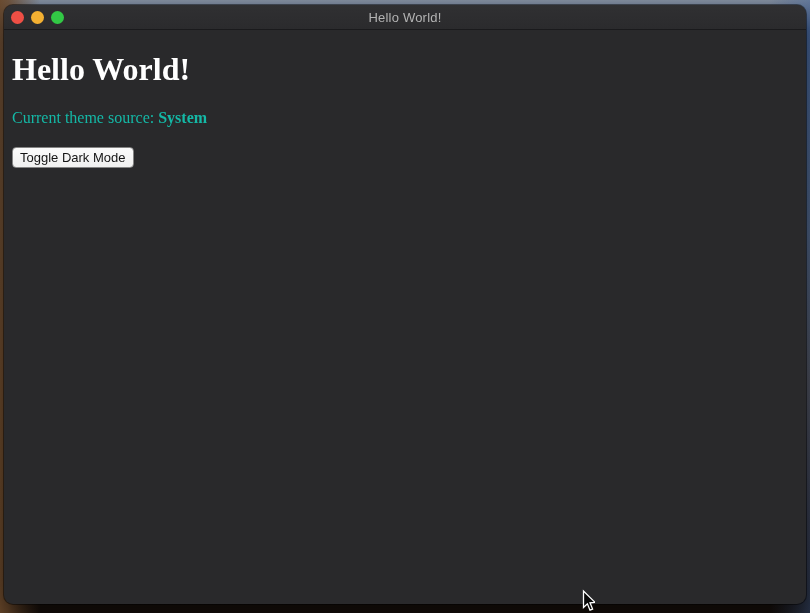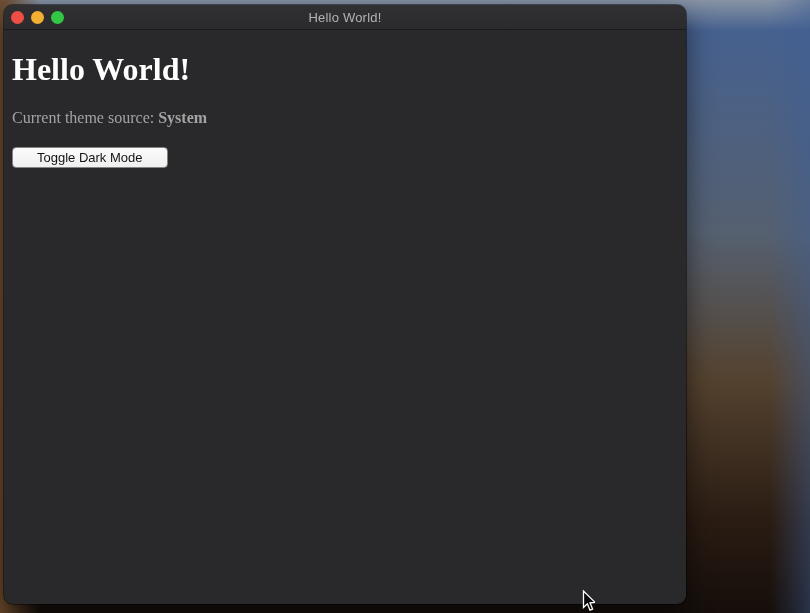--- a/index.html
+++ b/index.html
@@ -17,21 +17,21 @@
         rgba(62, 94, 148, 0.45) 100%),
       linear-gradient(to bottom,
         #8894a5 0%, #46618f 5%, #556070 38%,
         #54422f 62%, #2a1c13 85%, #150e0a 100%);
   }
 
   
   .window {
     position: absolute;
     left: 4px; top: 5px;
-    width: 682px; height: 599px;
+    width: 802px; height: 599px;
     border-radius: 9px;
     background: #29292b;
     box-shadow: 0 0 0 1px rgba(0,0,0,0.45), 0 10px 28px rgba(0,0,0,0.55);
     overflow: hidden;
   }
 
   .titlebar {
     position: relative;
     height: 25px;
     background: linear-gradient(to bottom, #303032, #2b2b2d);
@@ -71,34 +71,34 @@
     font-weight: bold;
     line-height: 37px;
     margin: 21px 0;
     color: #ffffff;
   }
   .theme-line {
     font-family: "Liberation Serif", serif;
     font-size: 16px;
     line-height: 18px;
     margin: 16px 0 20px 0;
-    color: #a3a3a3;
+    color: #14b8a6;
   }
   .theme-line strong { font-weight: bold; }
 
   .button-row { display: flex; gap: 7px; }
   .ui-button {
     font-family: "Liberation Sans", sans-serif;
     font-size: 13px;
     line-height: 15px;
     color: #141414;
     background: linear-gradient(to bottom, #fbfbfb, #f0f0f0);
     border: 1px solid #848484;
     border-radius: 4px;
-    padding: 2px 24px;
+    padding: 2px 7px;
     height: 21px;
     cursor: default;
   }
 
   .cursor {
     position: absolute;
     left: 580px; top: 589px;
     pointer-events: none;
   }
 </style>

